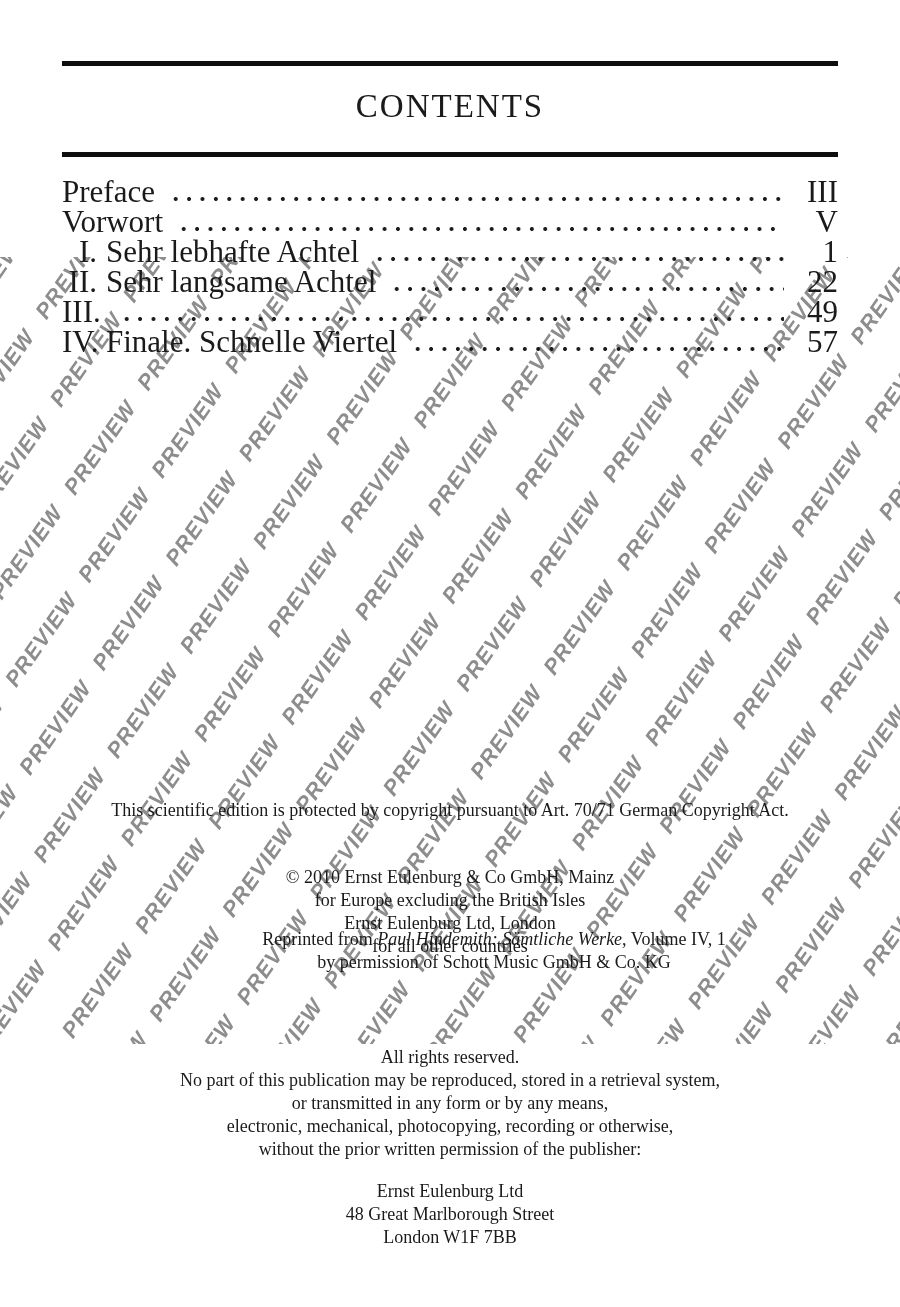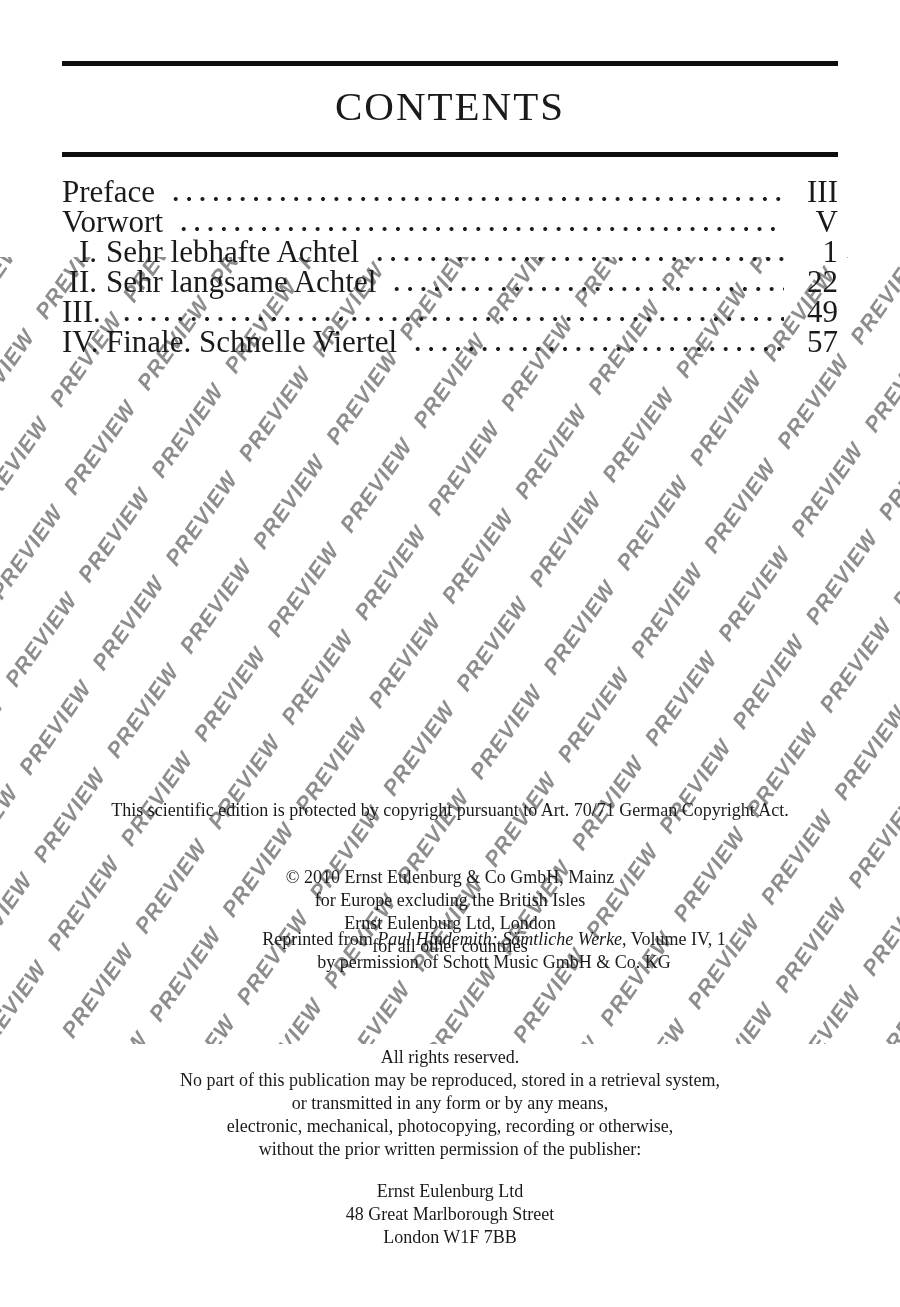--- a/index.html
+++ b/index.html
@@ -26,21 +26,21 @@
   #rule-mid { top: 152px; }
 
   
   .doc-title {
     position: absolute;
     top: 84px;
     left: 0;
     width: 100%;
     margin: 0;
     text-align: center;
-    font-size: 41px;
+    font-size: 33px;
     font-weight: normal;
     letter-spacing: 2px;
     line-height: 44px;
     color: var(--text, #141414);
     z-index: 1;
   }
 
   
   .toc {
     position: absolute;

